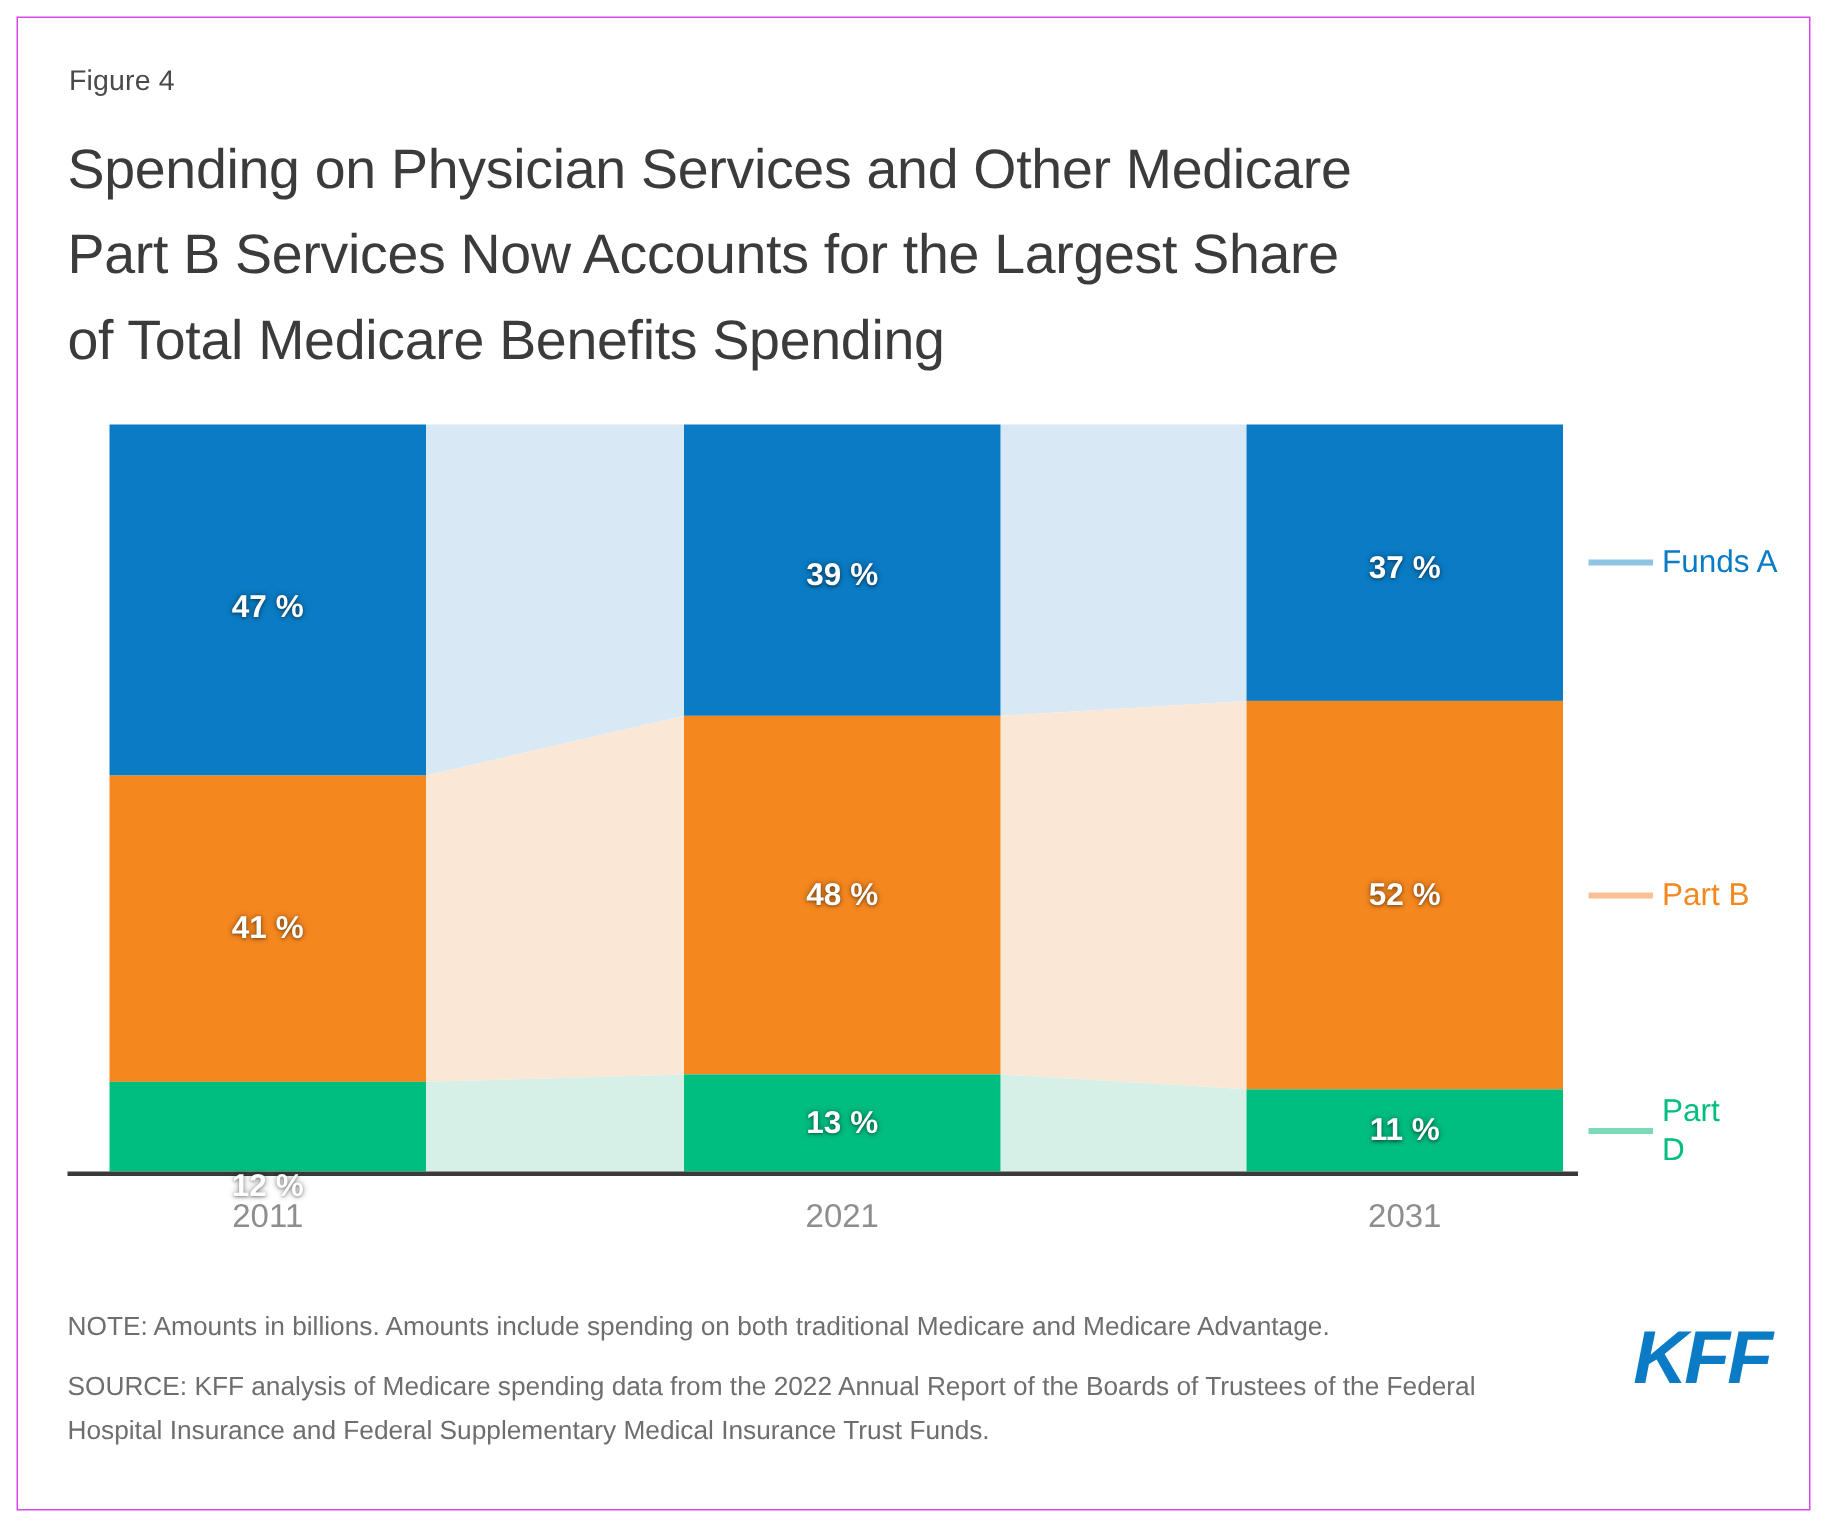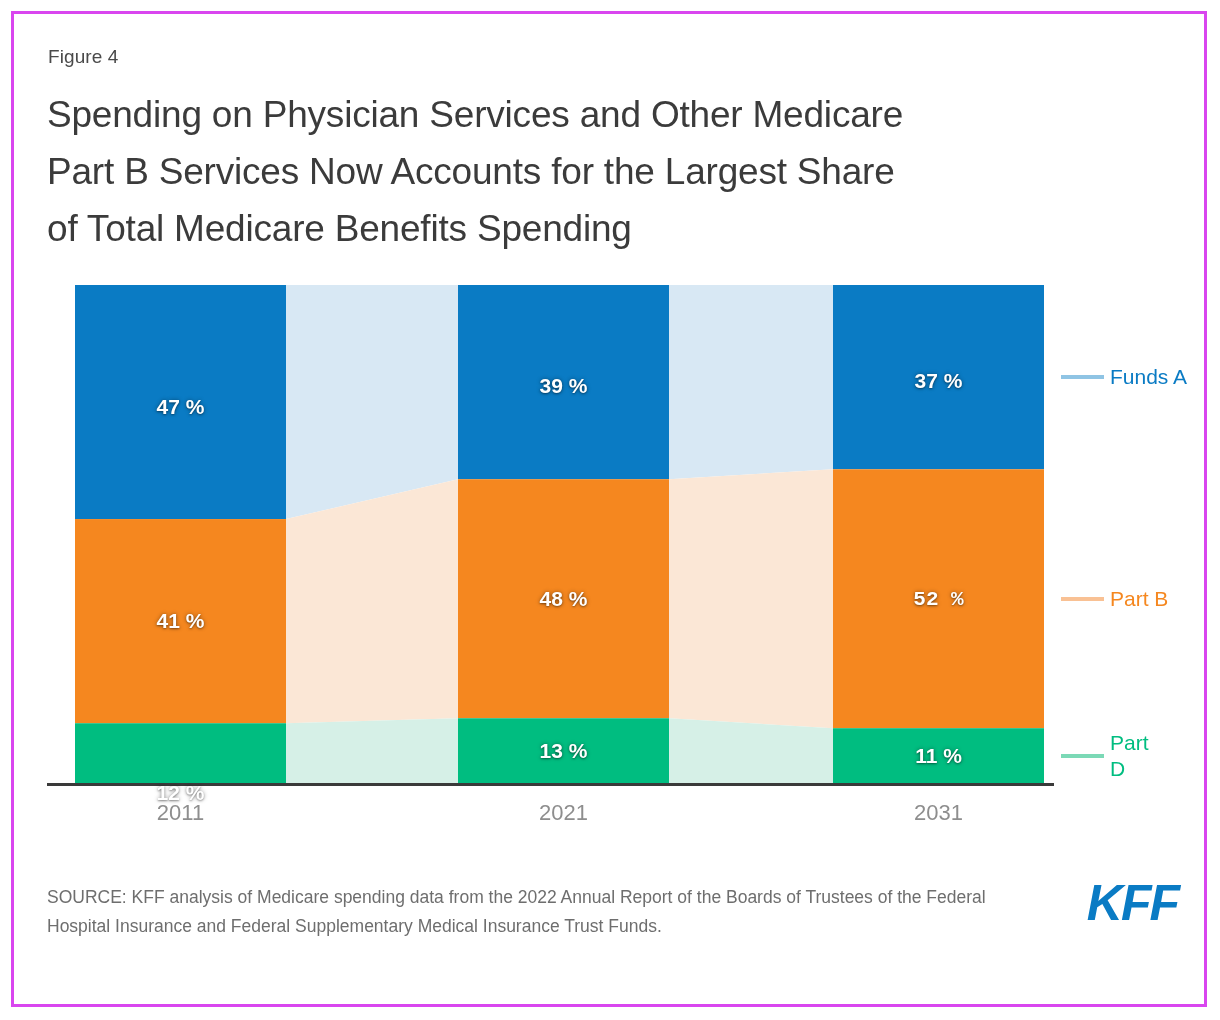--- a/index.html
+++ b/index.html
@@ -12,21 +12,21 @@
     height: 1020px;
     font-family: "Liberation Sans", sans-serif;
     -webkit-font-smoothing: antialiased;
   }
   #figure-frame {
     position: absolute;
     left: 11px;
     top: 11px;
     width: 1196px;
     height: 996px;
-    border: 3px solid #d946ef;
+    border: 1px solid #d946ef;
     background: #ffffff;
     box-sizing: border-box;
     overflow: hidden;
   }
   #figure-number {
     position: absolute;
     left: 34px;
     top: 32px;
     font-size: 19px;
     color: #4a4a4a;
@@ -153,30 +153,31 @@
   </div>
 
   <div id="overlay-layer">
       <div class="seg-label" style="left: 166.5px; top: 392.711px;">47 %</div>
       <div class="seg-label" style="left: 166.5px; top: 607.15px;">41 %</div>
       <div class="seg-label" style="left: 166.5px; top: 739.12px; margin-top: 40px;">12 %</div>
       <div class="seg-label" style="left: 549.5px; top: 371.994px;">39 %</div>
       <div class="seg-label" style="left: 549.5px; top: 584.74px;">48 %</div>
       <div class="seg-label" style="left: 549.5px; top: 736.63px;">13 %</div>
       <div class="seg-label" style="left: 924.5px; top: 366.815px;">37 %</div>
-      <div class="seg-label" style="left: 924.5px; top: 584.74px; font-family: Liberation Mono, monospace;">52 %</div>
+      <div class="seg-label" style="left: 924.5px; top: 584.74px;">52 %</div>
       <div class="seg-label" style="left: 924.5px; top: 741.61px;">11 %</div>
       <div class="x-tick" style="left: 166.5px; top: 786px;">2011</div>
       <div class="x-tick" style="left: 549.5px; top: 786px;">2021</div>
       <div class="x-tick" style="left: 924.5px; top: 786px;">2031</div>
       <div class="legend-label" id="legend-label-0" style="left: 1096px; top: 350px;">Funds A</div>
       <div class="legend-label" id="legend-label-1" style="left: 1096px; top: 572px;">Part B</div>
       <div class="legend-label" id="legend-label-2" style="left: 1096px; top: 716px;">Part
 D</div>
     </div>
 
   <div id="note-block">
+    <p id="note-text">NOTE: Amounts in billions. Amounts include spending on both traditional Medicare and Medicare Advantage.</p>
     <p id="source-text">SOURCE: KFF analysis of Medicare spending data from the 2022 Annual Report of the Boards of Trustees of the Federal Hospital Insurance and Federal Supplementary Medical Insurance Trust Funds.</p>
   </div>
 
   <div id="kff-logo">KFF</div>
 
 </div>
 
 </body></html>

